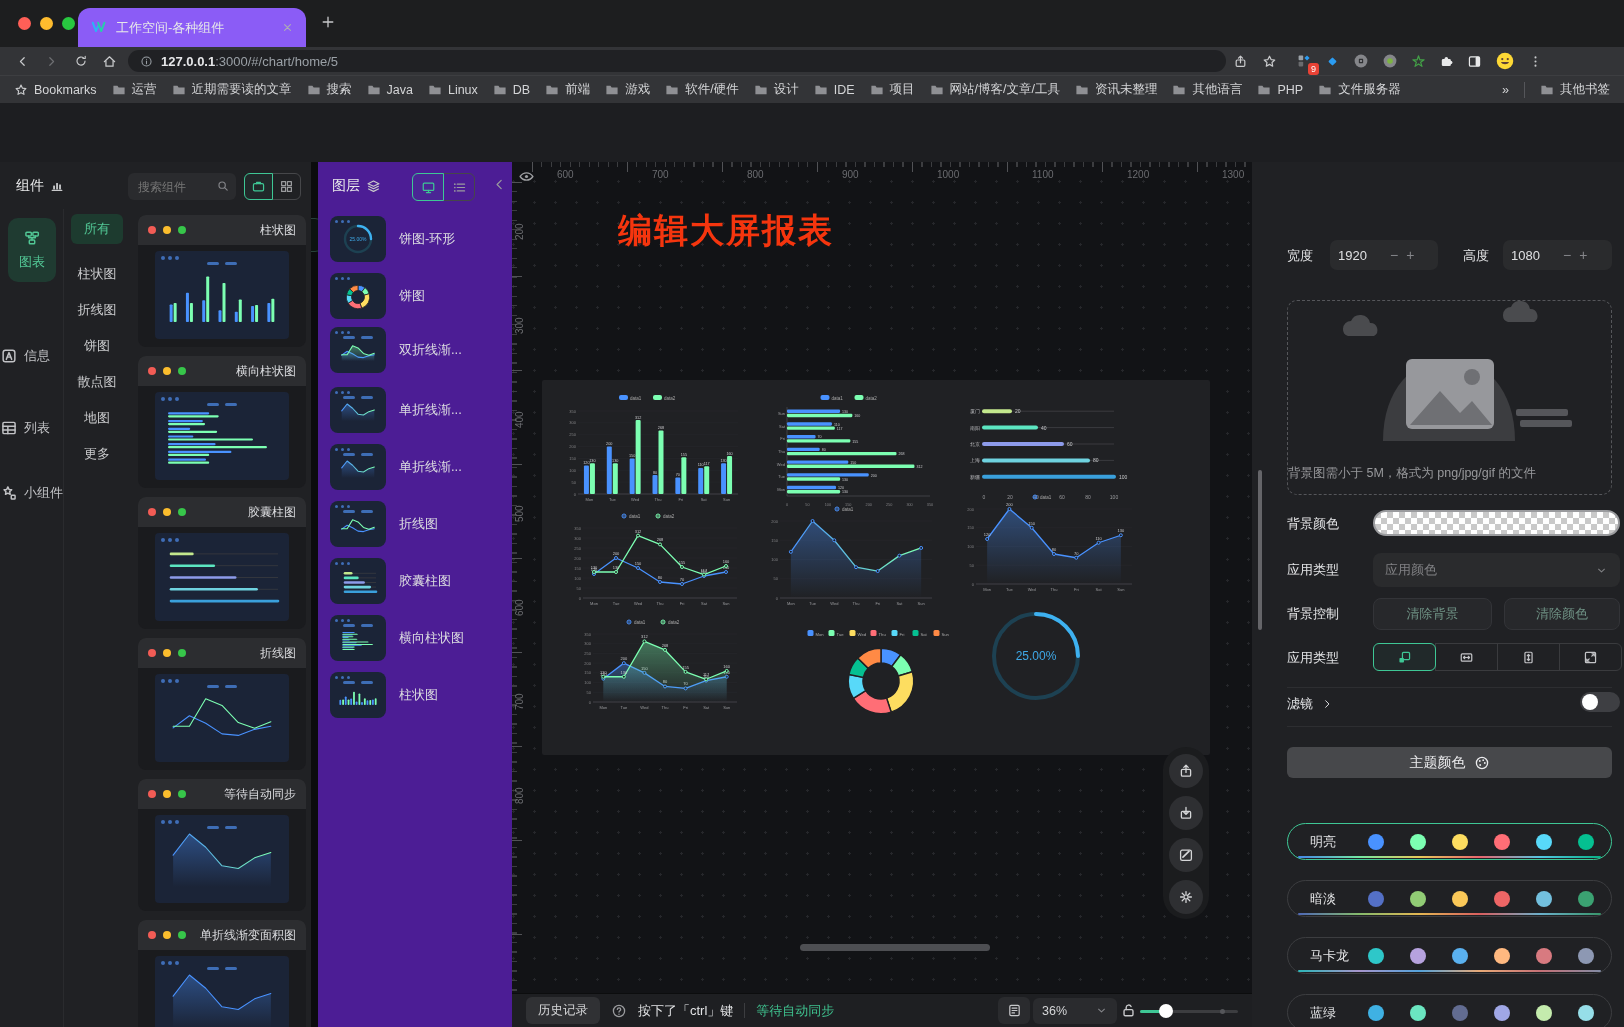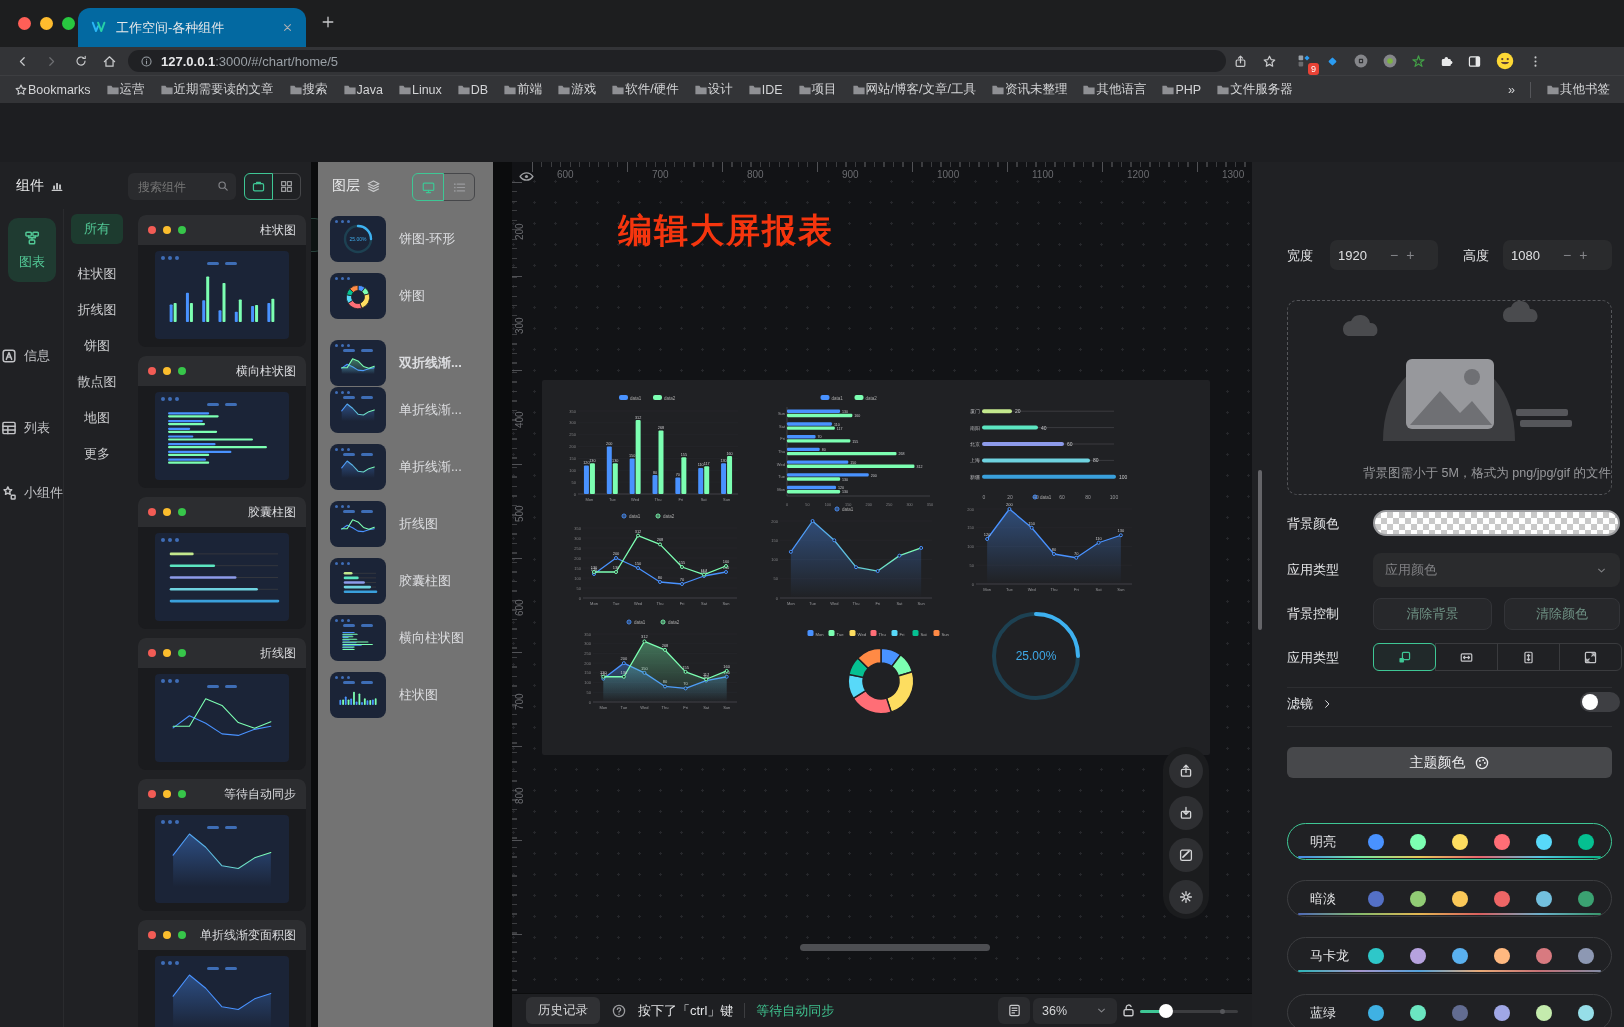--- a/index.html
+++ b/index.html
@@ -3,33 +3,33 @@
 <meta charset="utf-8">
 <style>
   *{box-sizing:border-box;margin:0;padding:0}
   body{width:1624px;height:1027px;background:#0b0c0d;font-family:"Liberation Sans",sans-serif;color:#dfe0e2;overflow:hidden;position:relative}
   .abs{position:absolute}
   svg.ic{display:block}
   .icon-slot{display:inline-flex;align-items:center;justify-content:center}
   
   #tabstrip{position:absolute;left:0;top:0;width:1624px;height:47px;background:#1d1e1f}
   .tldot{position:absolute;top:17px;width:13px;height:13px;border-radius:50%}
-  #tab{position:absolute;left:78px;top:8px;width:228px;height:39px;background:#0369a1;border-radius:12px 12px 0 0;display:flex;align-items:center;padding:0 12px;gap:9px}
+  #tab{position:absolute;left:78px;top:8px;width:228px;height:39px;background:#8b5cf6;border-radius:12px 12px 0 0;display:flex;align-items:center;padding:0 12px;gap:9px}
   #tab .t-title{font-size:13px;color:#e6e7e9;flex:1;white-space:nowrap;overflow:hidden}
   #newtab{position:absolute;left:320px;top:14px;color:#c8c9cb}
   #toolbar{position:absolute;left:0;top:47px;width:1624px;height:28px;background:#333437;display:flex;align-items:center;padding:0 8px}
   .tbic{width:29px;height:24px;display:flex;align-items:center;justify-content:center;color:#c9cacc}
   .tbic.dim{color:#6e6f72}
   #urlpill{height:22px;background:#202124;border-radius:12px;width:1098px;display:flex;align-items:center;padding:0 12px;gap:8px;margin-left:4px;font-size:13px;color:#e6e7e9}
   #urlpill .path{color:#9aa0a6}
   #ext-cluster{display:flex;align-items:center;gap:13px;margin-left:12px}
   .extic{position:relative;color:#c9cacc;display:flex}
   .badge9{position:absolute;right:-7px;bottom:-6px;background:#e94235;color:#fff;font-size:9px;padding:0 3px;border-radius:3px;line-height:12px}
   #bmbar{position:absolute;left:0;top:75px;width:1624px;height:28px;background:#333437;border-top:1px solid #3d3e41;display:flex;align-items:center;padding:0 14px;gap:15px;font-size:12.5px}
-  .bm{display:flex;align-items:center;color:#d4d5d7;white-space:nowrap}
+  .bm{display:flex;align-items:center;gap:6px;color:#d4d5d7;white-space:nowrap}
   .bm .icon-slot{color:#8f9094}
   #bmlist{display:flex;gap:15px;overflow:hidden;flex:1}
   .bmsep{width:1px;height:16px;background:#55565a}
   
   #appheader{position:absolute;left:0;top:103px;width:1624px;height:59px;background:#1d1e21}
   .hbtn{position:absolute;top:115px;width:37px;height:34px;border-radius:9px;border:1px solid #31705b;display:flex;align-items:center;justify-content:center;color:#45cd9b;background:rgba(69,205,155,.04)}
   .hbtn.dim{border-color:#27413a;color:#35614f}
   .hdiv{position:absolute;top:122px;width:1px;height:20px;background:#3a3b3e}
   #home-ic{position:absolute;left:33px;top:123px;color:#cfd0d2}
   #title-cluster{position:absolute;left:688px;top:119px;display:flex;align-items:center;gap:9px;font-size:14px;color:#d5d6d8}
@@ -55,21 +55,21 @@
   #cards{position:absolute;left:138px;top:0;width:168px;height:865px}
   .card{position:absolute;left:0;width:168px;border-radius:8px;background:#1a1b1e}
   .card-hd{height:30px;background:#2c2d30;border-radius:8px 8px 0 0;display:flex;align-items:center;padding:0 10px;gap:7px}
   .tl{width:8px;height:8px;border-radius:50%}
   .card-title{flex:1;text-align:right;font-size:12px;color:#dcdde0}
   .card-bd{height:102px;position:relative}
   .mini-panel{position:absolute;left:17px;top:6px;width:134px;height:88px;background:#1b2437;border-radius:4px;padding:5px 4px 0 6px}
   .mini-dots{display:flex;gap:3px;margin-bottom:1px}
   .mini-dots span{width:4px;height:4px;border-radius:50%;background:#3f6db6}
   
-  #layerpanel{position:absolute;left:318px;top:162px;width:175px;height:865px;background:#737373;overflow:hidden}
+  #layerpanel{position:absolute;left:318px;top:162px;width:194px;height:865px;background:#4c1d95;overflow:hidden}
   #lay-title{position:absolute;left:14px;top:15px;font-size:14px;color:#e8e9ea;display:flex;gap:6px;align-items:center}
   #lay-chev{position:absolute;left:174px;top:15px;color:#9a9b9e}
   .layer-row{position:absolute;left:12px;width:176px;height:48px;display:flex;align-items:center;gap:13px}
   .layer-thumb{width:56px;height:46px;background:#1b2437;border-radius:8px;padding:4px 3px 0 5px;flex:none}
   .layer-label{font-size:13px;color:#dcdde0;white-space:nowrap}
   
   #canvas{position:absolute;left:512px;top:162px;width:740px;height:865px;background:#121316;background-image:radial-gradient(circle,#26272b 1px,transparent 1.3px);background-size:21px 21px;background-position:12px 30px;overflow:hidden}
   #ruler-x{position:absolute;left:20px;top:0;width:720px;height:5px;background:repeating-linear-gradient(to right,#3c3d40 0 1px,transparent 1px 9.5px)}
   #ruler-x2{position:absolute;left:20px;top:0;width:720px;height:10px;background:repeating-linear-gradient(to right,#515256 0 1px,transparent 1px 95px)}
   #ruler-y{position:absolute;left:0;top:20px;width:5px;height:845px;background:repeating-linear-gradient(to bottom,#3c3d40 0 1px,transparent 1px 9.5px)}
@@ -99,21 +99,21 @@
   #slider .knob{position:absolute;left:19px;top:0;width:14px;height:14px;border-radius:50%;background:#fff}
   #slider .tickdot{position:absolute;left:80px;top:5px;width:5px;height:5px;border-radius:50%;background:#55565a}
   
   #rightpanel{position:absolute;left:1252px;top:162px;width:372px;height:865px;background:#202124;overflow:hidden}
   .rp-btn{position:absolute;left:35px;width:325px;height:31px;background:#47484b;border-radius:6px;display:flex;align-items:center;justify-content:center;gap:8px;font-size:14px;color:#ececee}
   .rp-label{position:absolute;font-size:13px;color:#e4e5e7}
   .num-input{position:absolute;height:30px;background:#2a2b2d;border-radius:7px;display:flex;align-items:center;padding:0 8px}
   .num-input input{background:transparent;border:none;color:#dfe0e2;font-size:13px;width:48px;outline:none;font-family:inherit}
   .num-input .stp{color:#85868a;font-size:14px;padding:0 4px}
   #upload{position:absolute;left:35px;top:138px;width:325px;height:195px;border:1.5px dashed #55565a;border-radius:10px}
-  #upload-hint{position:absolute;left:0;bottom:12px;width:100%;text-align:right;font-size:12.5px;color:#98999c}
+  #upload-hint{position:absolute;left:0;bottom:12px;width:100%;text-align:left;font-size:12.5px;color:#98999c}
   .checker{position:absolute;height:26px;border-radius:13px;border:2px solid #9a9b9e;background:repeating-conic-gradient(#ffffff 0% 25%,#c9c9c9 25% 50%);background-size:12px 12px}
   .rp-select{position:absolute;height:34px;background:#2a2b2d;border-radius:8px;display:flex;align-items:center;justify-content:space-between;padding:0 12px;font-size:13px;color:#808184}
   .ghostbtn{position:absolute;height:32px;background:#27282b;border:1px solid #333438;border-radius:8px;display:flex;align-items:center;justify-content:center;font-size:13px;color:#6f9285}
   .fit-group{position:absolute;display:flex}
   .fit-cell{width:63px;height:28px;border:1px solid #3a3b3e;margin-left:-1px;display:flex;align-items:center;justify-content:center;color:#c3c4c7}
   .fit-cell:first-child{margin-left:0}
   .fit-cell.sel{border-color:#3ec795;color:#3ec795;border-radius:6px;z-index:2;background:rgba(62,199,149,.05)}
   .fit-cell.last{border-radius:0 6px 6px 0}
   .rp-div{position:absolute;left:35px;width:325px;height:1px;background:#2d2e31}
   .switch{position:absolute;width:40px;height:20px;border-radius:10px;background:#3e3f43}
@@ -883,21 +883,21 @@
             <path d="M23 4.24A11.76 11.76 0 0 1 30.04327707486301 6.5824712346226875L26.873802391174657 10.820359179042477A6.468 6.468 0 0 0 23 9.532Z" fill="#4992ff" stroke="#202124" stroke-width="0.8"></path>
             <path d="M30.04327707486301 6.5824712346226875A11.76 11.76 0 0 1 34.28065722024574 12.67669250906307L29.20436147113516 14.172180879984689A6.468 6.468 0 0 0 26.873802391174657 10.820359179042477Z" fill="#7cffb2" stroke="#202124" stroke-width="0.8"></path>
             <path d="M34.28065722024574 12.67669250906307A11.76 11.76 0 0 1 26.65613142907833 27.177222507103707L25.01087228599308 22.14747237890704A6.468 6.468 0 0 0 29.20436147113516 14.172180879984689Z" fill="#fddd60" stroke="#202124" stroke-width="0.8"></path>
             <path d="M26.65613142907833 27.177222507103707A11.76 11.76 0 0 1 13.055790998818527 22.27776292486594L17.53068504935019 19.452769608676267A6.468 6.468 0 0 0 25.01087228599308 22.14747237890704Z" fill="#ff6e76" stroke="#202124" stroke-width="0.8"></path>
             <path d="M13.055790998818527 22.27776292486594A11.76 11.76 0 0 1 11.480350830783694 13.634564941036418L16.664192956931032 14.69901071757003A6.468 6.468 0 0 0 17.53068504935019 19.452769608676267Z" fill="#58d9f9" stroke="#202124" stroke-width="0.8"></path>
             <path d="M11.480350830783694 13.634564941036418A11.76 11.76 0 0 1 14.643450158913094 7.725601245200325L18.403897587402202 11.449080684860178A6.468 6.468 0 0 0 16.664192956931032 14.69901071757003Z" fill="#05c091" stroke="#202124" stroke-width="0.8"></path>
             <path d="M14.643450158913094 7.725601245200325A11.76 11.76 0 0 1 22.999999999999996 4.24L23 9.532A6.468 6.468 0 0 0 18.403897587402202 11.449080684860178Z" fill="#ff8a45" stroke="#202124" stroke-width="0.8"></path>
           </svg></div>
         <span class="layer-label">饼图</span>
       </div>
-      <div class="layer-row" style="top: 177px; font-weight: bold;">
+      <div class="layer-row" style="top: 164px;">
         <div class="layer-thumb"><div class="mini-dots">
             <span style="width: 3px; height: 3px;"></span>
             <span style="width: 3px; height: 3px;"></span>
             <span style="width: 3px; height: 3px;"></span>
           </div><svg width="46" height="30">
             <rect x="8" y="1" width="12" height="3" fill="#3e6db5" rx="1.5"></rect>
             <rect x="26" y="1" width="12" height="3" fill="#3e6db5" rx="1.5"></rect>
             <defs>
               <linearGradient id="g3" x1="0" y1="0" x2="0" y2="1">
                 <stop offset="0" stop-color="#4992ff" stop-opacity=".38"></stop>

